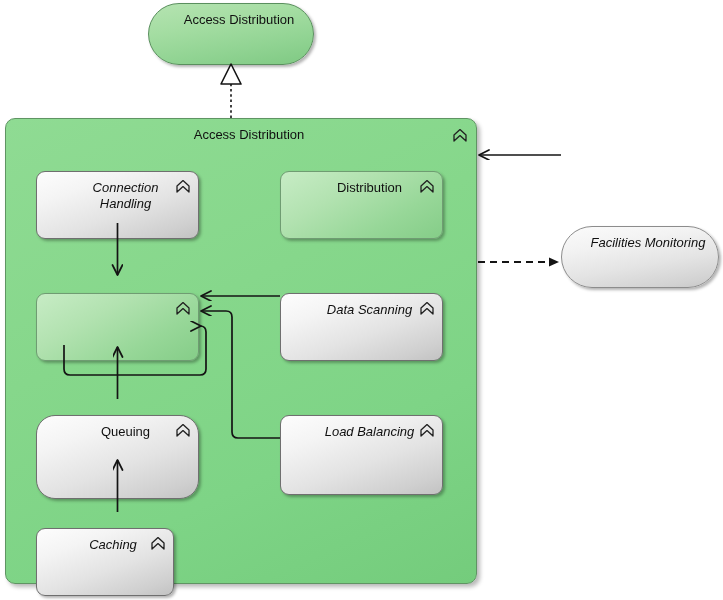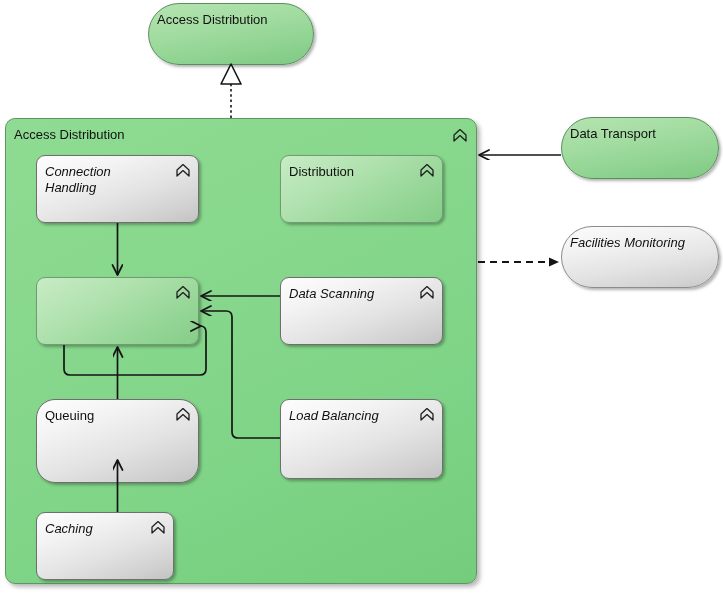--- a/index.html
+++ b/index.html
@@ -10,20 +10,21 @@
   }
   #canvas{position:relative;width:723px;height:600px;}
 
   
   .node{position:absolute;box-sizing:border-box;}
 
   .rrect{
     border:1px solid #6f6f6f;
     border-radius:9px;
     box-shadow:2px 2px 3px rgba(0,0,0,0.30);
+    margin-top:16px;
   }
   .stadium{
     border:1px solid #5a8f5e;
     border-radius:999px;
     box-shadow:2px 2px 3px rgba(0,0,0,0.30);
   }
   .stadium-grey{
     border:1px solid #8c8c8c;
     border-radius:999px;
     box-shadow:2px 2px 3px rgba(0,0,0,0.30);
@@ -46,21 +47,22 @@
   
   #container{
     left:5px;top:118px;width:472px;height:466px;
     border:1px solid #5f9463;
     border-radius:10px;
     background:linear-gradient(155deg,#8fdb93 0%,#86d78b 40%,#7ed486 70%,#74cc7c 100%);
     box-shadow:3px 3px 4px rgba(0,0,0,0.28);
   }
 
   .label{
-    position:absolute;left:0;right:0;
+    position:absolute;left:16px;right:0;
+    text-align:center;
     color:#101010;
     font-size:13px;
     line-height:16px;
     white-space:pre-line;
     pointer-events:none;
   }
   .label.italic{font-style:italic;}
   .node .label{top:8px;padding:0 8px;}
   .stadium .label,.stadium-grey .label{top:8px;}
 
@@ -127,23 +129,20 @@
     </svg>
   </div>
 
   <div class="node rrect fill-grey" style="left:36px;top:512px;width:138px;height:68px;">
     <div class="label italic">Caching</div>
     <svg class="fn-icon" viewBox="0 0 16 15">
       <path d="M2 13 V7 L8 1.6 L14 7 V13 L8 7.6 Z" fill="none" stroke="#202020" stroke-width="1.3" stroke-linejoin="round"></path>
     </svg>
   </div>
 
-  <div class="node stadium fill-green-stadium" style="left:561px;top:117px;width:158px;height:62px;">
-    <div class="label">Data Transport</div>
-  </div>
 
   <div class="node stadium-grey fill-grey-stadium" style="left:561px;top:226px;width:158px;height:62px;">
     <div class="label italic">Facilities Monitoring</div>
   </div>
 
   <svg class="wires">
     <defs>
       <marker id="arrowOpen" markerWidth="14" markerHeight="14" refX="11" refY="5" orient="auto" markerUnits="userSpaceOnUse">
         <path d="M1 0 L11 5 L1 10" fill="none" stroke="#141414" stroke-width="1.7" stroke-linecap="round" stroke-linejoin="round"></path>
       </marker>

